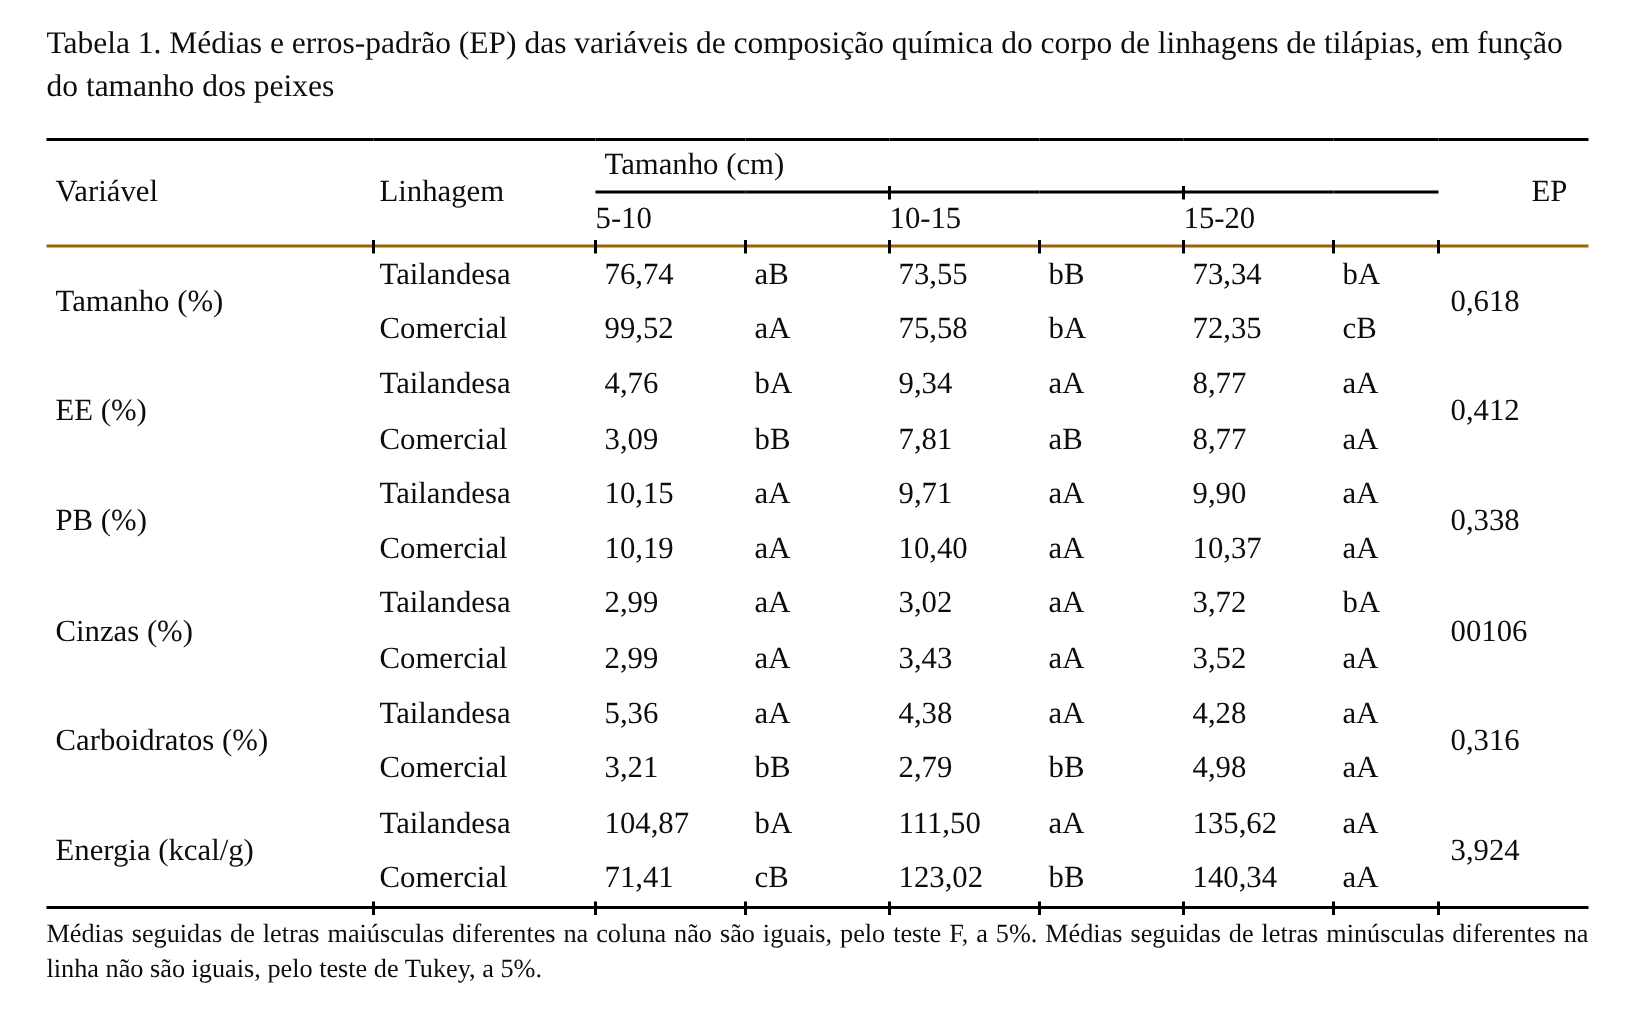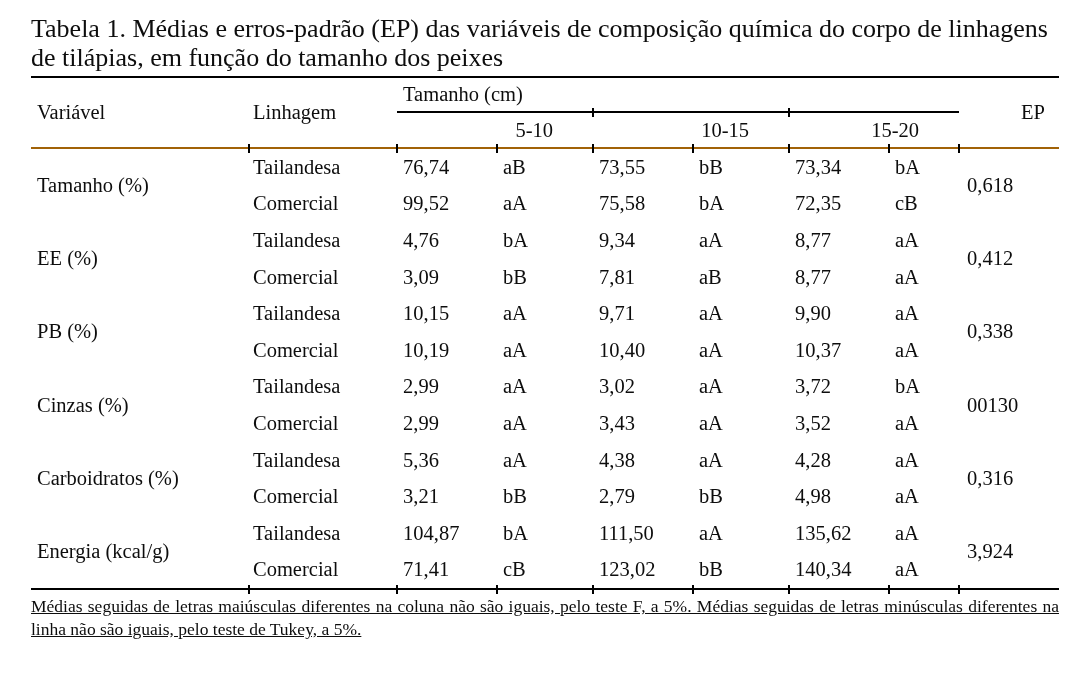--- a/index.html
+++ b/index.html
@@ -3,21 +3,21 @@
 <meta charset="utf-8">
 <style>
   html,body{margin:0;padding:0}
   body{
     width:1090px;height:681px;background:#ffffff;color:#0d0d0d;
     font-family:"Liberation Serif","DejaVu Serif",serif;
     -webkit-font-smoothing:antialiased;
   }
   .page{padding:14px 31px 0 31px}
   .caption{
-    font-size:26px;line-height:29px;margin:0 0 4px 0;width:1020px;
+    font-size:21px;line-height:29px;margin:0 0 20px 0;width:1020px;
   }
   table.tbl{
     border-collapse:collapse;table-layout:fixed;width:1028px;
     border-top:2px solid #000;border-bottom:2px solid #000;
     font-size:20.5px;
   }
   thead{border-bottom:2px solid #a16207}
   th,td{
     font-weight:normal;text-align:left;padding:0;position:relative;
     vertical-align:middle;overflow:visible;white-space:nowrap;
@@ -25,31 +25,30 @@
   thead tr.hr1 th{height:33px}
   thead tr.hr2 th{height:34px}
   tbody td{height:36.6px}
   .c-var{padding-left:6px}
   .c-lin{padding-left:4px}
   .c-val{padding-left:6px}
   .c-let{padding-left:6px}
   .c-ep{padding-left:8px}
   .c-eph{padding-left:62px}
   th.c-tam{padding-left:6px;border-bottom:2px solid #000}
-  th.c-size{text-align:right;padding-right:40px}
+  th.c-size{text-align:left;padding-right:40px}
   
   .tk::before,.tkb::before{
     content:"";position:absolute;left:-1px;width:1.5px;height:9px;background:#000;
   }
   .tk::before{top:-5.5px}
   .tkb::before{bottom:-5.5px}
   .footnote{
     width:1028px;font-size:17.5px;line-height:23px;margin:5px 0 0 0;
     text-align:justify;
-    text-decoration:underline;
   }
 </style>
 </head>
 <body>
 
 <div class="page">
 
   <p class="caption">Tabela 1. Médias e erros-padrão (EP) das variáveis de composição química do corpo de linhagens de tilápias, em função do tamanho dos peixes</p>
 
   <table class="tbl">
@@ -144,21 +143,21 @@
 
       <tr>
         <td rowspan="2" class="c-var">Cinzas (%)</td>
         <td class="c-lin">Tailandesa</td>
         <td class="c-val">2,99</td>
         <td class="c-let">aA</td>
         <td class="c-val">3,02</td>
         <td class="c-let">aA</td>
         <td class="c-val">3,72</td>
         <td class="c-let">bA</td>
-        <td rowspan="2" class="c-ep">00130</td>
+        <td rowspan="2" class="c-ep">00106</td>
       </tr>
       <tr>
         <td class="c-lin">Comercial</td>
         <td class="c-val">2,99</td>
         <td class="c-let">aA</td>
         <td class="c-val">3,43</td>
         <td class="c-let">aA</td>
         <td class="c-val">3,52</td>
         <td class="c-let">aA</td>
       </tr>

